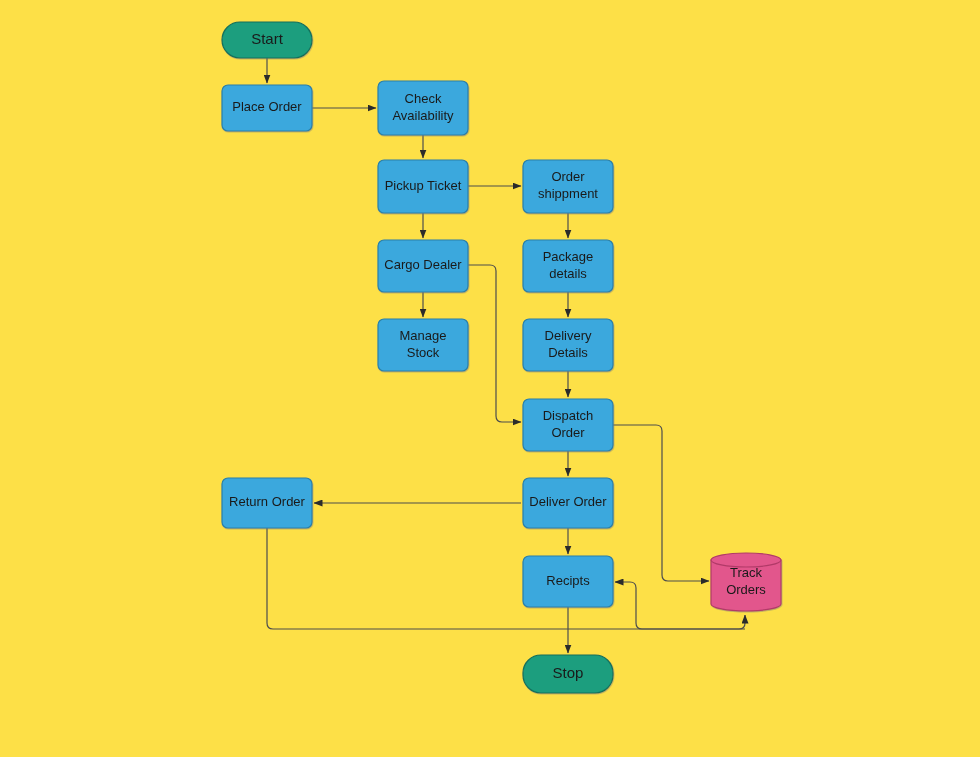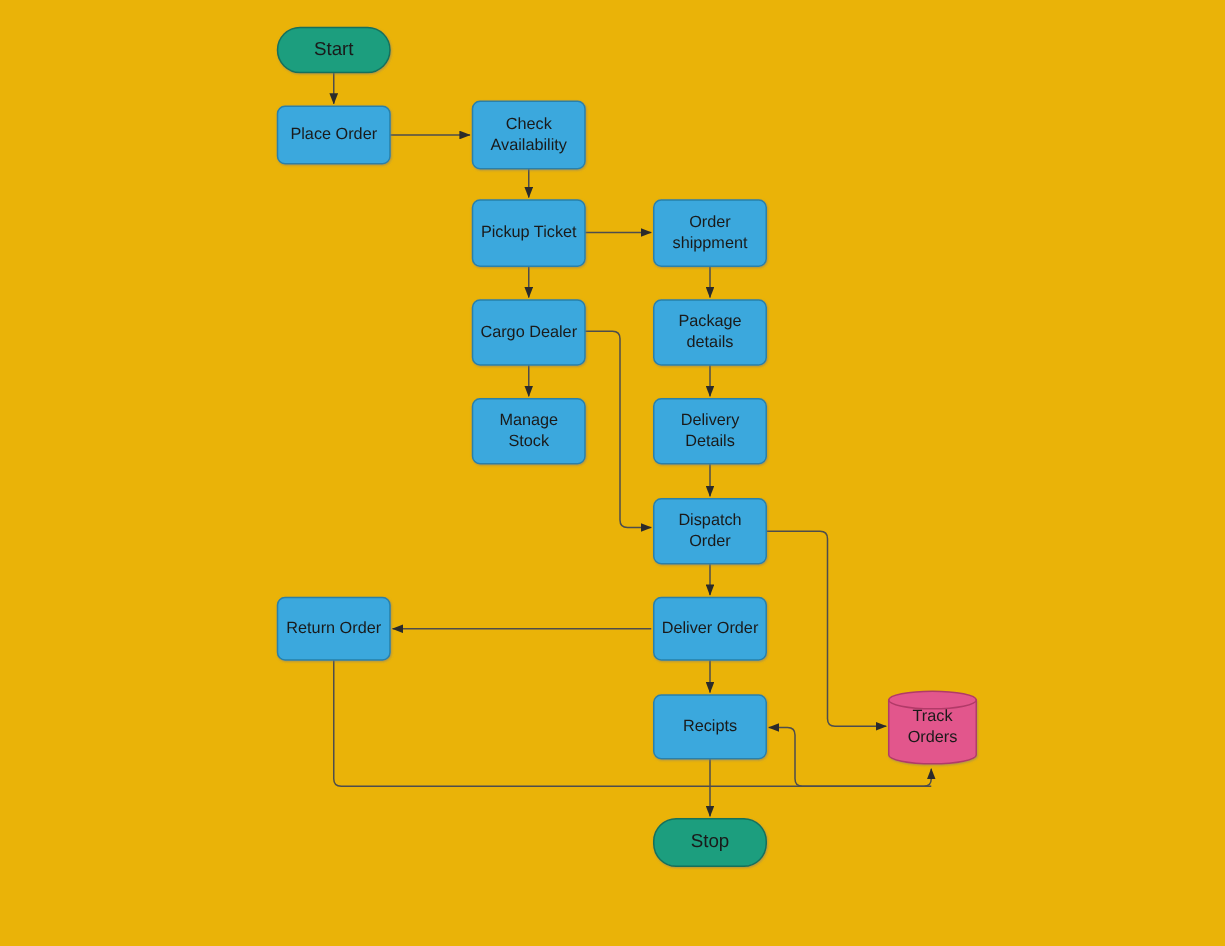--- a/index.html
+++ b/index.html
@@ -10,21 +10,21 @@
   body {
     width: 980px;
     height: 757px;
     font-family: "Liberation Sans", sans-serif;
     overflow: hidden;
   }
   #diagram-root {
     position: relative;
     width: 980px;
     height: 757px;
-    background: #eab308;
+    background: #fde047;
   }
   svg#flow-svg {
     position: absolute;
     left: 0;
     top: 0;
     width: 980px;
     height: 757px;
   }
   .node-label {
     font-family: "Liberation Sans", sans-serif;

